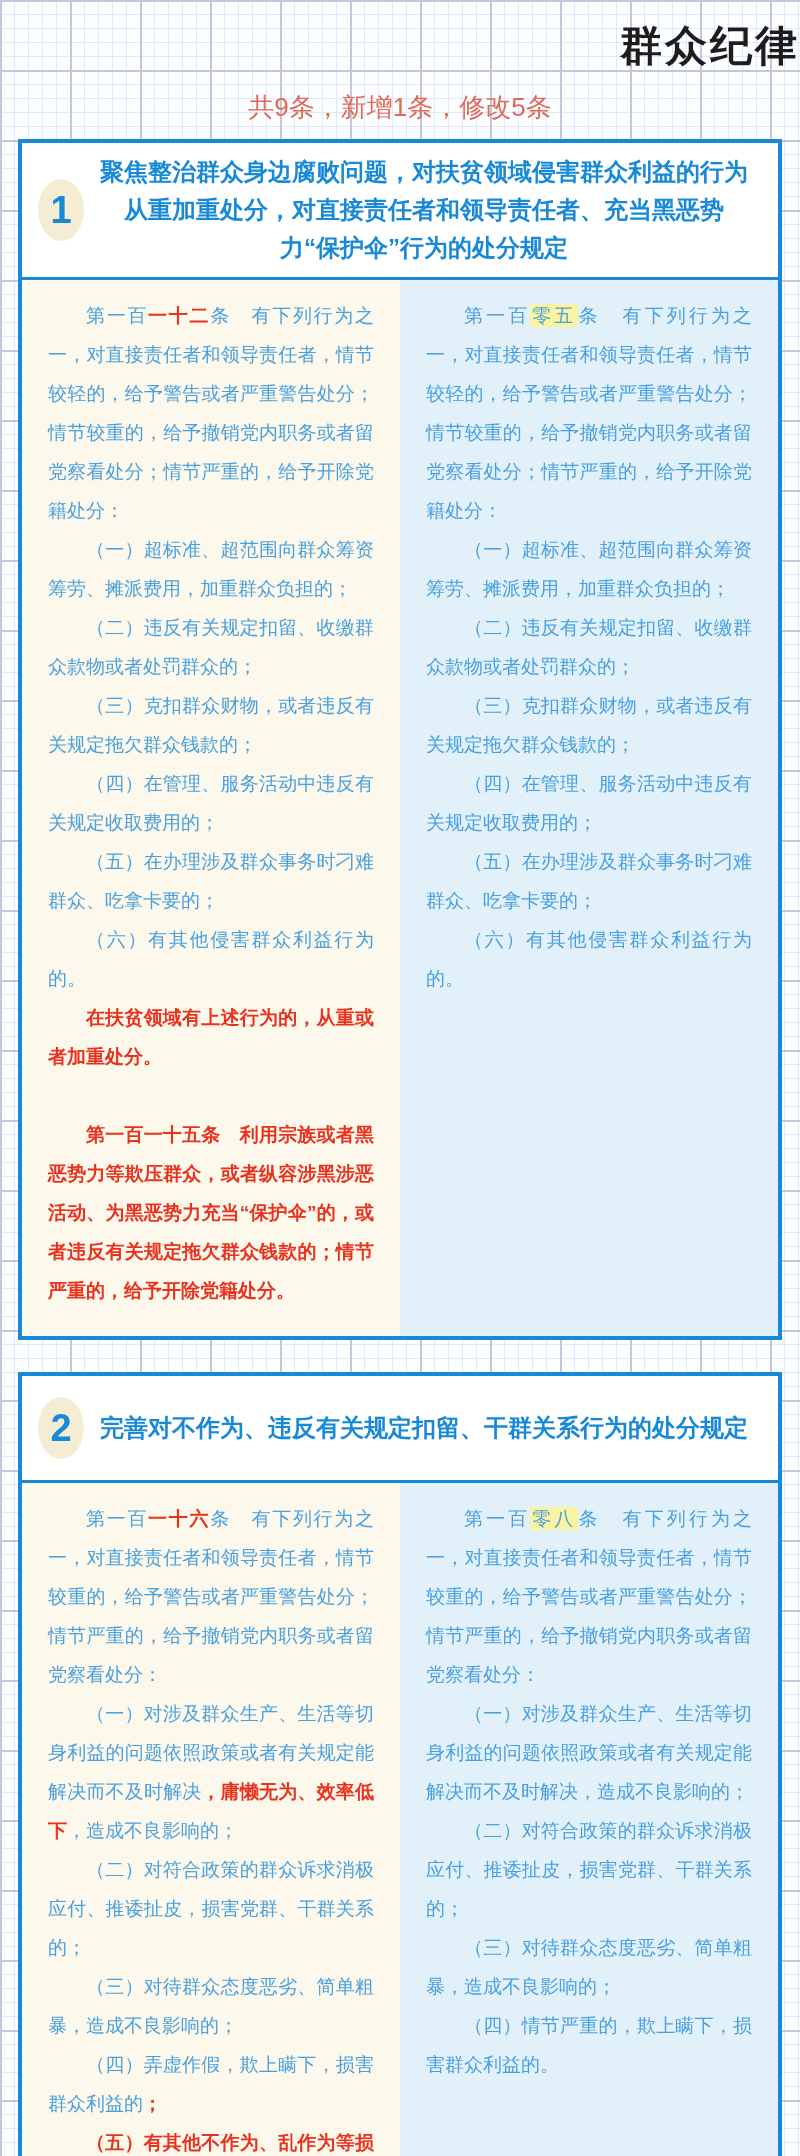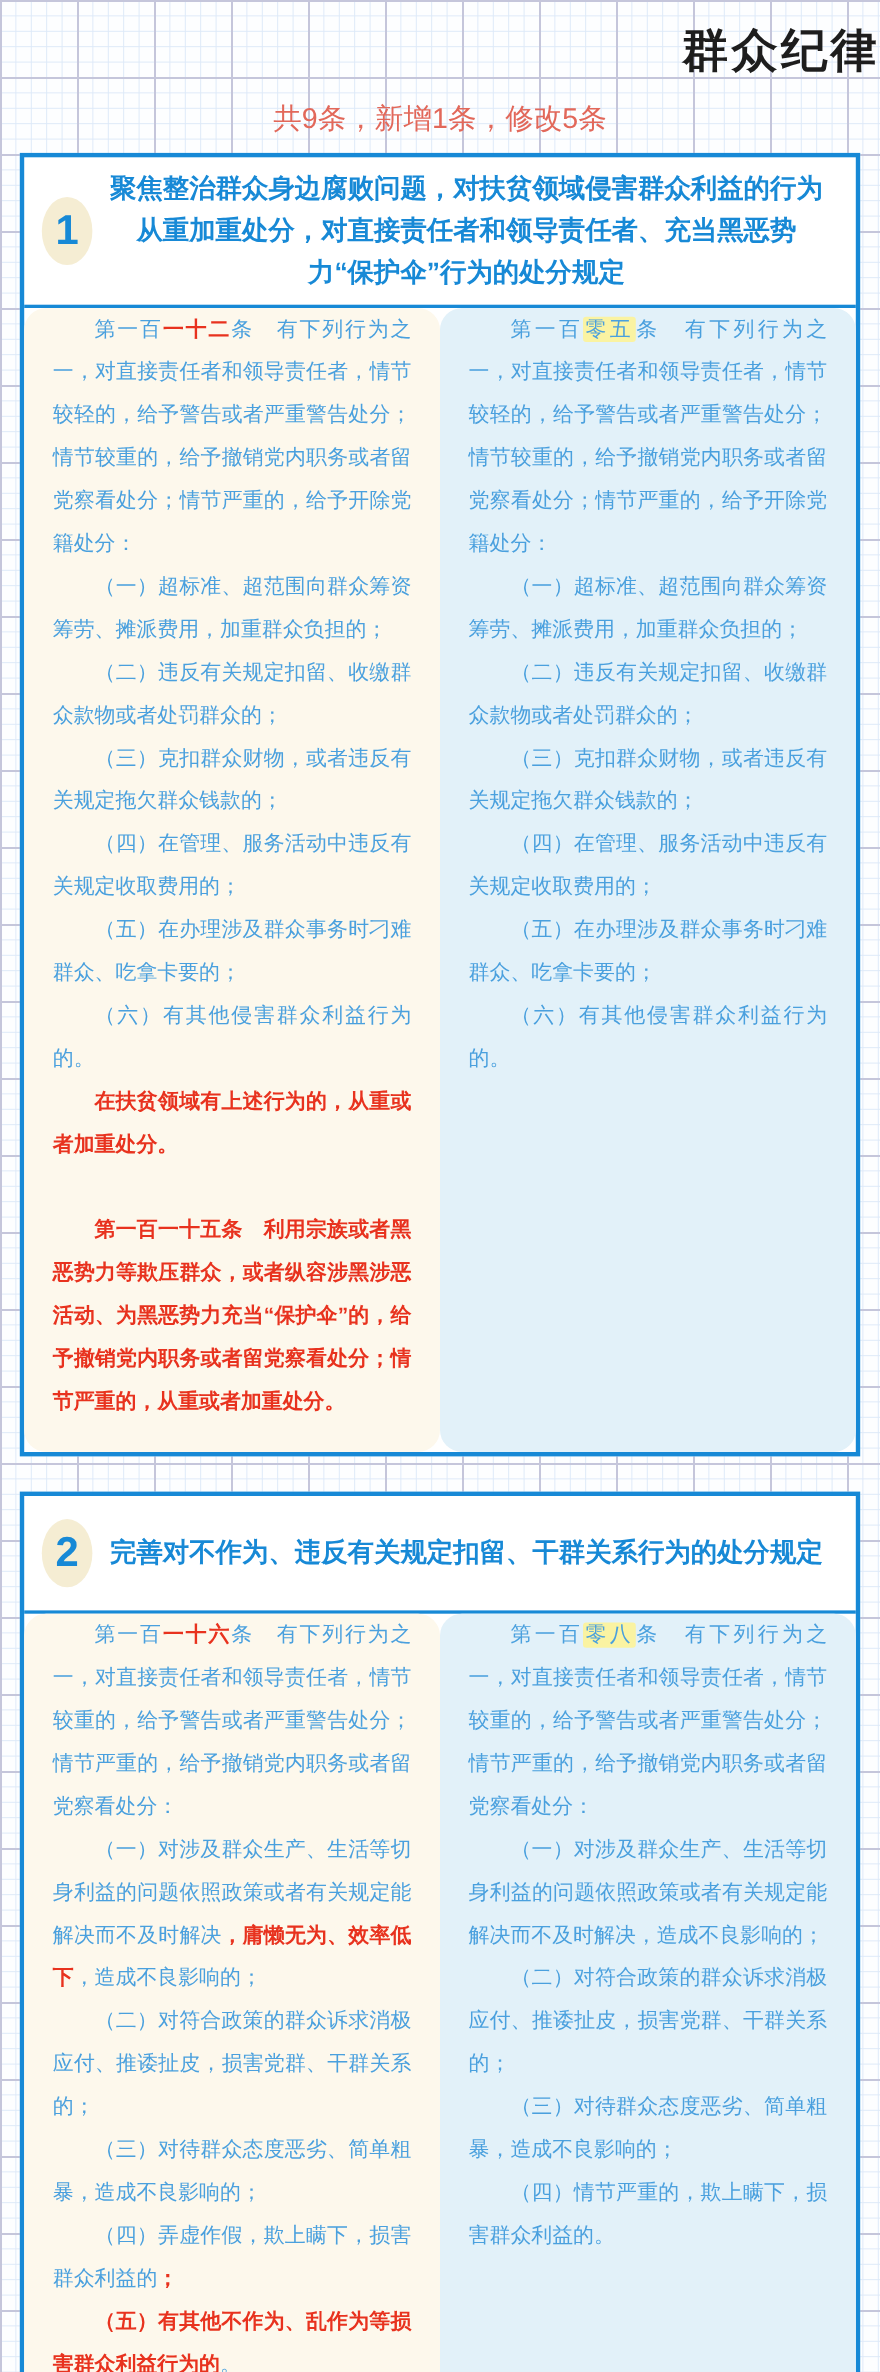--- a/index.html
+++ b/index.html
@@ -65,21 +65,21 @@
     color: #1789d6;
     font-size: 24px;
     font-weight: bold;
     line-height: 38px;
   }
   .section-columns {
     display: grid;
     grid-template-columns: 1fr 1fr;
     border-top: 3px solid #1789d6;
   }
-  .col { padding: 0 26px 26px; border-radius: 20px; }
+  .col { padding: 16px 26px 26px; }
   .col-new { background: #fdf8ec; }
   .col-old { background: #e2f1f9; }
   .para {
     margin: 0;
     text-indent: 2em;
     font-size: 19px;
     line-height: 39px;
     color: #4aa0de;
     text-align: justify;
   }
@@ -104,21 +104,21 @@
     <div class="section-columns">
       <div class="col col-new">
           <p class="para"><span class="seg-n">第一百</span><span class="seg-r">一十二</span><span class="seg-n">条　有下列行为之一，对直接责任者和领导责任者，情节较轻的，给予警告或者严重警告处分；情节较重的，给予撤销党内职务或者留党察看处分；情节严重的，给予开除党籍处分：</span></p>
           <p class="para"><span class="seg-n">（一）超标准、超范围向群众筹资筹劳、摊派费用，加重群众负担的；</span></p>
           <p class="para"><span class="seg-n">（二）违反有关规定扣留、收缴群众款物或者处罚群众的；</span></p>
           <p class="para"><span class="seg-n">（三）克扣群众财物，或者违反有关规定拖欠群众钱款的；</span></p>
           <p class="para"><span class="seg-n">（四）在管理、服务活动中违反有关规定收取费用的；</span></p>
           <p class="para"><span class="seg-n">（五）在办理涉及群众事务时刁难群众、吃拿卡要的；</span></p>
           <p class="para"><span class="seg-n">（六）有其他侵害群众利益行为的。</span></p>
           <p class="para"><span class="seg-r">在扶贫领域有上述行为的，从重或者加重处分。</span></p>
-          <p class="para gap"><span class="seg-r">第一百一十五条　利用宗族或者黑恶势力等欺压群众，或者纵容涉黑涉恶活动、为黑恶势力充当“保护伞”的，给予撤销党内职务或者留党察看处分；情节严重的，从重或者加重处分。</span></p>
+          <p class="para gap"><span class="seg-r">第一百一十五条　利用宗族或者黑恶势力等欺压群众，或者纵容涉黑涉恶活动、为黑恶势力充当“保护伞”的，或者违反有关规定拖欠群众钱款的；情节严重的，给予开除党籍处分。</span></p>
         </div>
       <div class="col col-old">
           <p class="para"><span class="seg-n">第一百</span><span class="seg-hl">零五</span><span class="seg-n">条　有下列行为之一，对直接责任者和领导责任者，情节较轻的，给予警告或者严重警告处分；情节较重的，给予撤销党内职务或者留党察看处分；情节严重的，给予开除党籍处分：</span></p>
           <p class="para"><span class="seg-n">（一）超标准、超范围向群众筹资筹劳、摊派费用，加重群众负担的；</span></p>
           <p class="para"><span class="seg-n">（二）违反有关规定扣留、收缴群众款物或者处罚群众的；</span></p>
           <p class="para"><span class="seg-n">（三）克扣群众财物，或者违反有关规定拖欠群众钱款的；</span></p>
           <p class="para"><span class="seg-n">（四）在管理、服务活动中违反有关规定收取费用的；</span></p>
           <p class="para"><span class="seg-n">（五）在办理涉及群众事务时刁难群众、吃拿卡要的；</span></p>
           <p class="para"><span class="seg-n">（六）有其他侵害群众利益行为的。</span></p>
         </div>

